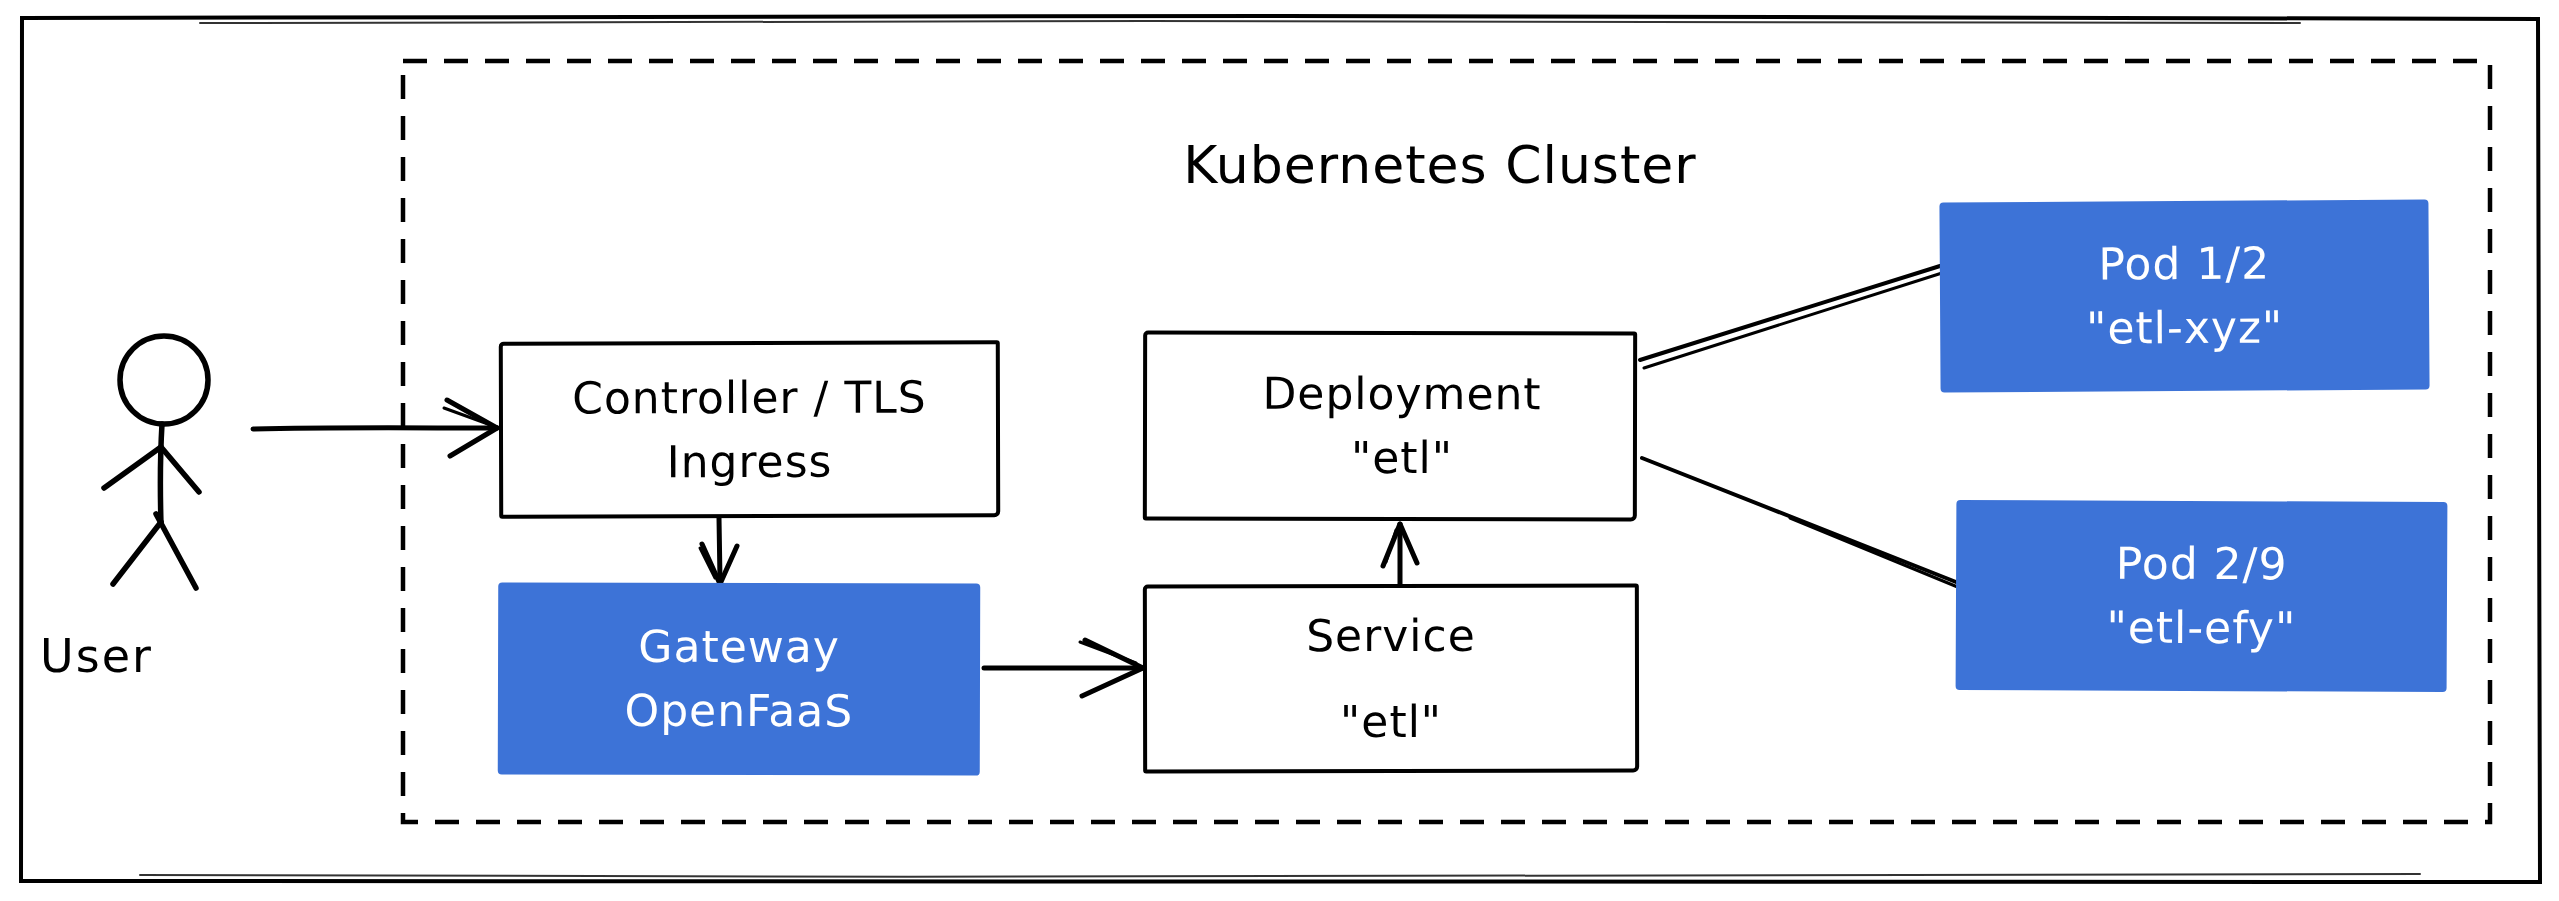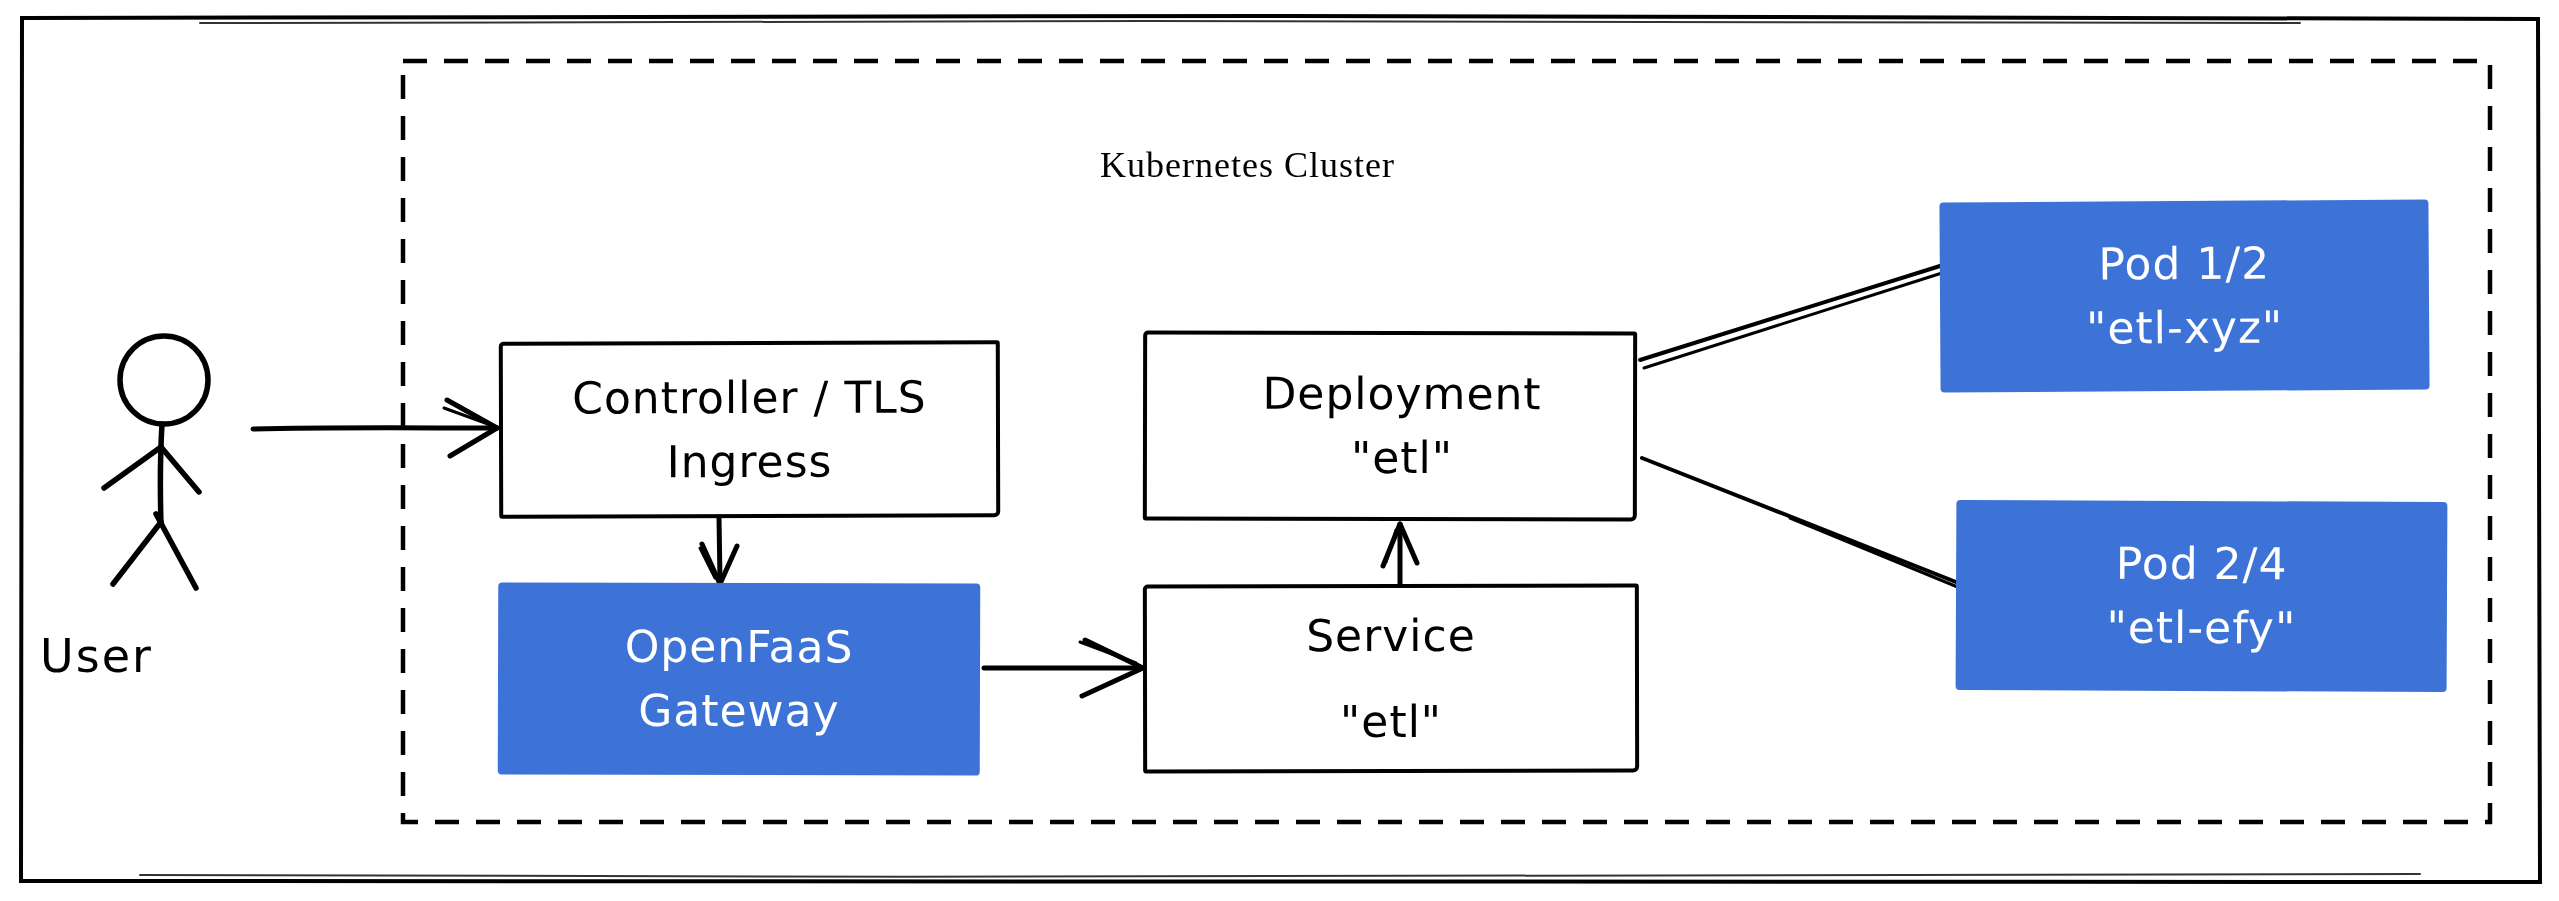--- a/index.html
+++ b/index.html
@@ -40,21 +40,21 @@
     border-radius:4px;
   }
   .n-ingress   {left:499px; top:341px; width:501px; height:177px; transform:rotate(-0.15deg);}
   .n-gateway   {left:498px; top:583px; width:482px; height:192px; transform:rotate(0.15deg);}
   .n-deployment{left:1143px;top:331px; width:494px; height:190px; transform:rotate(0.1deg);padding-left:24px;}
   .n-service   {left:1143px;top:584px; width:496px; height:189px; transform:rotate(-0.1deg);gap:22px;}
   .n-pod1      {left:1940px;top:201px; width:489px; height:190px; transform:rotate(-0.35deg);}
   .n-pod2      {left:1956px;top:501px; width:491px; height:190px; transform:rotate(0.25deg);}
   .title{
     position:absolute;left:1100px;top:134px;width:680px;height:62px;
-    text-align:left;font-size:36px;line-height:62px;letter-spacing:1px;font-family:Liberation Serif, serif;
+    text-align:center;font-size:52px;line-height:62px;letter-spacing:1px;
   }
   .user-label{
     position:absolute;left:40px;top:628px;width:230px;height:56px;
     text-align:left;font-size:46px;line-height:56px;letter-spacing:2px;
   }
 </style>
 </head>
 <body>
 
 <div class="canvas">
@@ -122,37 +122,37 @@
   <div class="title">Kubernetes Cluster</div>
 
   <div class="user-label">User</div>
 
   <div class="node outline n-ingress">
     <span>Controller / TLS</span>
     <span>Ingress</span>
   </div>
 
   <div class="node accent n-gateway">
+    <span>Gateway</span>
     <span>OpenFaaS</span>
-    <span>Gateway</span>
   </div>
 
   <div class="node outline n-deployment">
     <span>Deployment</span>
     <span>"etl"</span>
   </div>
 
   <div class="node outline n-service">
     <span>Service</span>
     <span>"etl"</span>
   </div>
 
   <div class="node accent n-pod1">
     <span>Pod 1/2</span>
     <span>"etl-xyz"</span>
   </div>
 
   <div class="node accent n-pod2">
-    <span>Pod 2/4</span>
+    <span>Pod 2/9</span>
     <span>"etl-efy"</span>
   </div>
 
 </div>
 
 </body></html>

